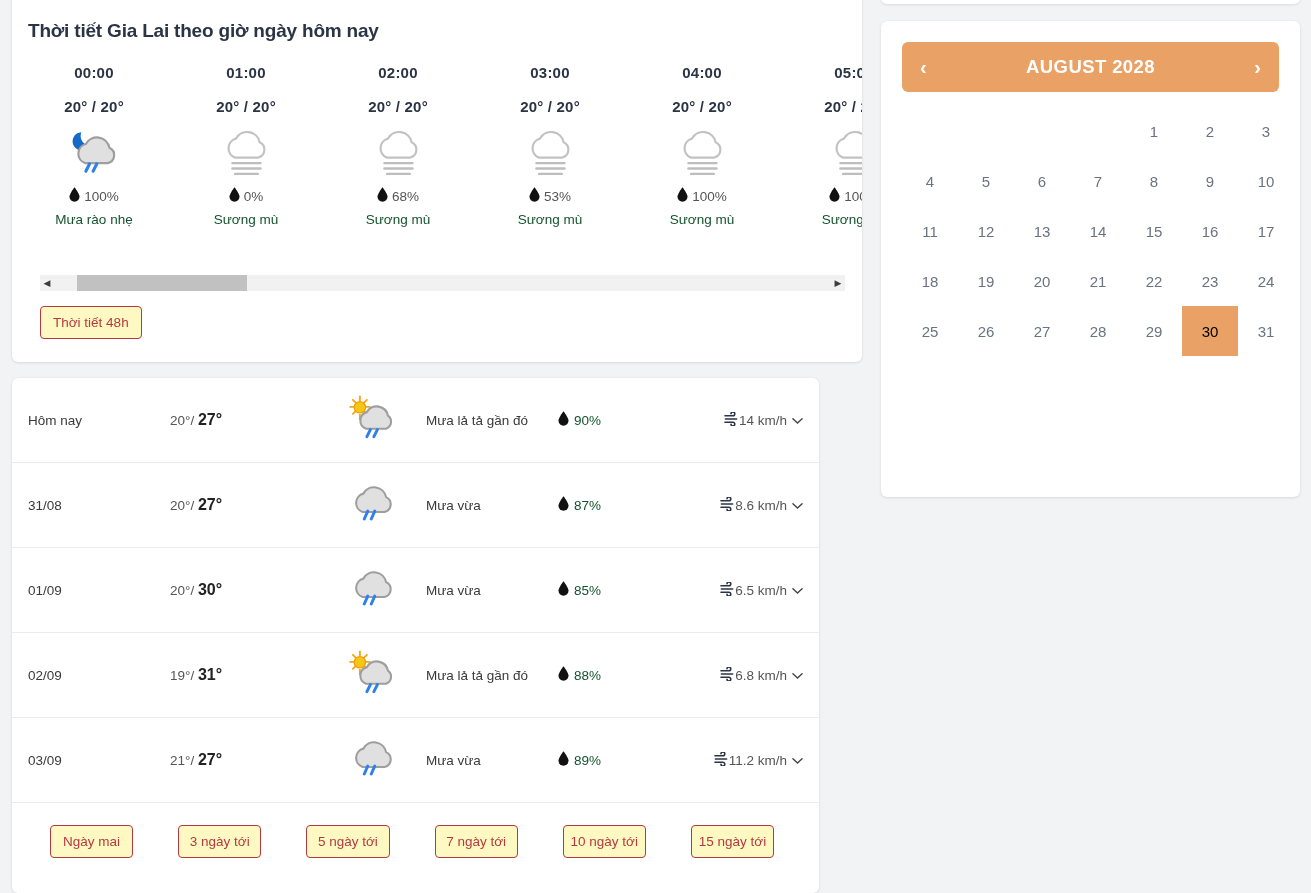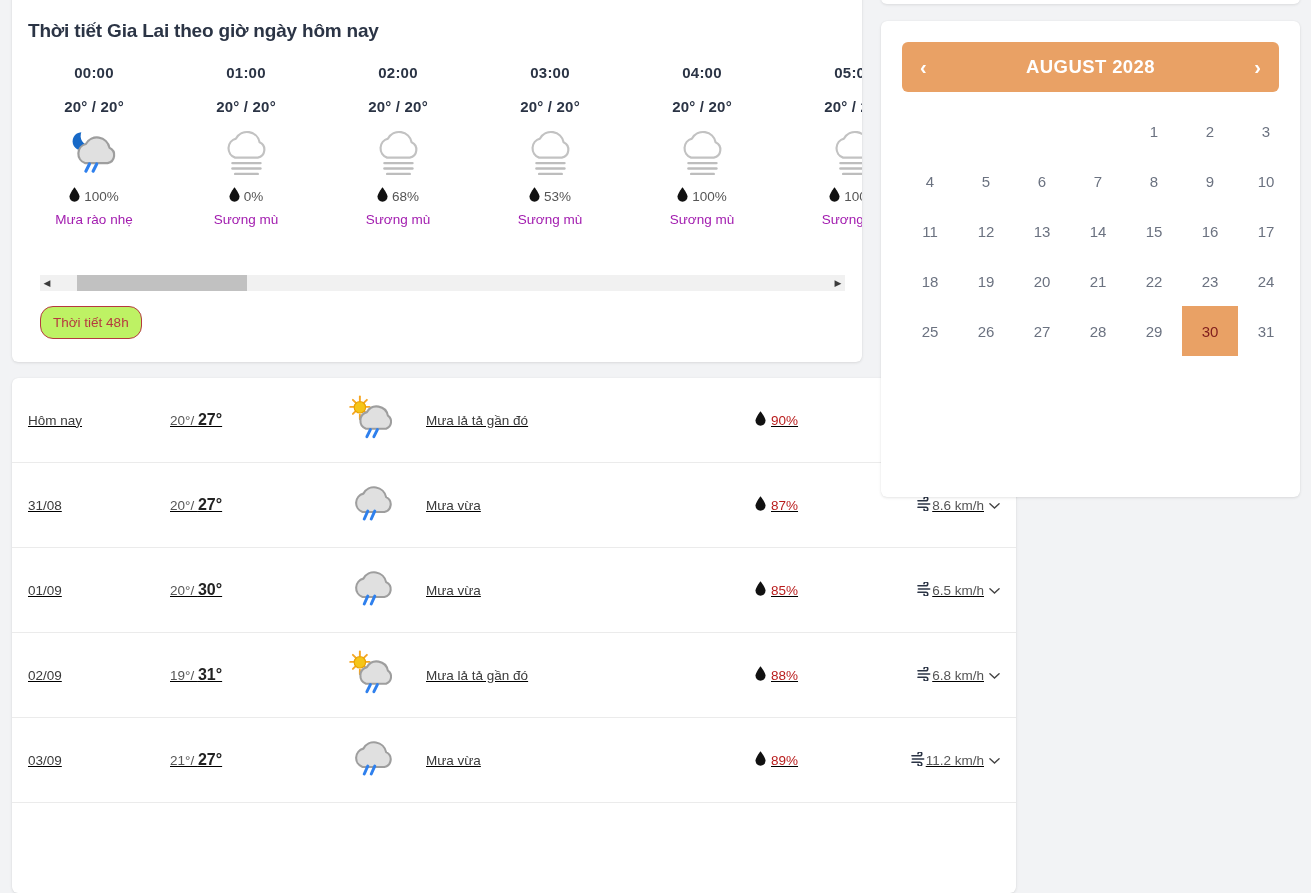--- a/index.html
+++ b/index.html
@@ -28,51 +28,51 @@
   }
   .hourly-scroll-wrap { position: relative; margin-top: 22px; height: 180px; overflow: hidden; }
   .hourly-strip { display: flex; width: 1600px; padding-left: 6px; }
   .hour-col {
     width: 152px; flex: 0 0 152px; text-align: center; color: #2b3445;
   }
   .hour-time { font-size: 15px; font-weight: bold; letter-spacing: .2px; }
   .hour-temp { font-size: 15px; font-weight: bold; margin-top: 17px; letter-spacing: .2px; }
   .hour-icon { height: 62px; margin-top: 8px; display: flex; align-items: center; justify-content: center; }
   .hour-pop { font-size: 13.5px; color: #555; margin-top: 2px; display: flex; align-items: center; justify-content: center; gap: 4px; }
-  .hour-desc { font-size: 13.5px; color: #a21caf; margin-top: 7px; }
+  .hour-desc { font-size: 13.5px; color: #14532d; margin-top: 7px; }
 
   
   .hscroll {
     position: absolute; left: 28px; right: 17px; top: 283px; height: 16px;
     background: #f1f1f1; display: flex; align-items: center;
   }
   .hscroll-arrow { width: 14px; text-align: center; font-size: 9px; color: #3c3c3c; line-height: 1; }
   .hscroll-track { flex: 1; height: 16px; position: relative; }
   .hscroll-thumb { position: absolute; left: 23px; top: 0; width: 170px; height: 16px; background: #c1c1c1; }
 
   .btn-outline {
     display: inline-block; border: 1px solid #b5393f; color: #b5393f;
-    background: #bef264; border-radius: 13px; font-size: 13.5px;
+    background: #fef9c3; border-radius: 4px; font-size: 13.5px;
     padding: 8px 12px; cursor: pointer; white-space: nowrap;
   }
   .btn-48h { position: absolute; left: 28px; top: 314px; }
 
   
-  .daily-card { position: absolute; left: 0; top: 378px; width: 1004px; height: 515px; overflow: hidden; text-decoration: underline; }
+  .daily-card { position: absolute; left: 0; top: 378px; width: 807px; height: 515px; overflow: hidden; }
   .day-row {
     height: 85px; display: flex; align-items: center;
     border-bottom: 1px solid #ebebeb; padding: 0 16px 0 16px;
   }
   .day-date { width: 142px; font-size: 13.5px; color: #3a3a3a; }
   .day-temp { width: 170px; font-size: 13.5px; color: #555; }
   .day-temp b { font-size: 16px; color: #222; }
   .day-cond { flex: 1; display: flex; align-items: center; gap: 20px; }
   .day-cond-icon { width: 66px; height: 58px; display: flex; align-items: center; justify-content: center; }
   .day-cond-text { font-size: 13.5px; color: #3a3a3a; }
-  .day-hum { width: 120px; font-size: 13.5px; color: #b91c1c; display: flex; align-items: center; gap: 5px; }
+  .day-hum { width: 120px; font-size: 13.5px; color: #14532d; display: flex; align-items: center; gap: 5px; }
   .day-wind { width: 125px; font-size: 13.5px; color: #555; display: flex; align-items: center; justify-content: flex-end; }
   .chev { font-size: 13px; color: #444; margin-left: 5px; }
 
   .day-buttons { display: flex; gap: 0; padding: 22px 0 0 38px; }
   .day-buttons .btn-outline { width: 89px; text-align: center; padding: 8px 4px; margin-right: 45px; }
 
   
   .right-col { position: absolute; left: 881px; top: 0; width: 419px; }
   .top-stub {
     position: absolute; left: 0; top: -14px; width: 419px; height: 18px;
@@ -87,21 +87,21 @@
   }
   .cal-nav { font-size: 20px; line-height: 1; cursor: pointer; font-weight: 600; }
   .cal-title { font-size: 18.5px; font-weight: bold; letter-spacing: .4px; }
   .cal-grid { display: grid; grid-template-columns: repeat(7, 1fr); margin-top: 14px; }
   .cal-dow { text-align: center; font-size: 15px; color: #e08a45; padding: 14px 0; }
   .cal-day {
     text-align: center; font-size: 15px; color: #6b7280;
     height: 50px; display: flex; align-items: center; justify-content: center;
   }
   .cal-day span { display: flex; align-items: center; justify-content: center; width: 56px; height: 50px; }
-  .cal-day.today span { background: #e9a165; color: #7f1d1d; }
+  .cal-day.today span { background: #e9a165; color: #000000; }
   .cal-day.empty { color: transparent; }
 </style>
 </head>
 <body>
 
 <div class="page">
 
   <div class="left-col">
 
     <div class="card hourly-card">
@@ -430,20 +430,28 @@
                     <path d="M1 11 h8.5 a2 2 0 1 1 -2 2.2"></path>
                   </g>
                 </svg></span>
       <span>11.2 km/h</span>
       <span class="chev"><svg width="11" height="8" viewBox="0 0 12 8">
                   <path d="M1 1.5 L6 6.2 L11 1.5" stroke="#444" stroke-width="1.5" fill="none" stroke-linecap="round"></path>
                 </svg></span>
     </div>
           </div>
         </div>
+      <div class="day-buttons" id="range-buttons">
+          <div class="btn-outline">Ngày mai</div>
+          <div class="btn-outline">3 ngày tới</div>
+          <div class="btn-outline">5 ngày tới</div>
+          <div class="btn-outline">7 ngày tới</div>
+          <div class="btn-outline">10 ngày tới</div>
+          <div class="btn-outline">15 ngày tới</div>
+        </div>
     </div>
   </div>
 
   <div class="right-col">
     <div class="top-stub"></div>
 
     <div class="card cal-card">
       <div class="cal-head">
         <div class="cal-nav">‹</div>
         <div class="cal-title">AUGUST 2028</div>

